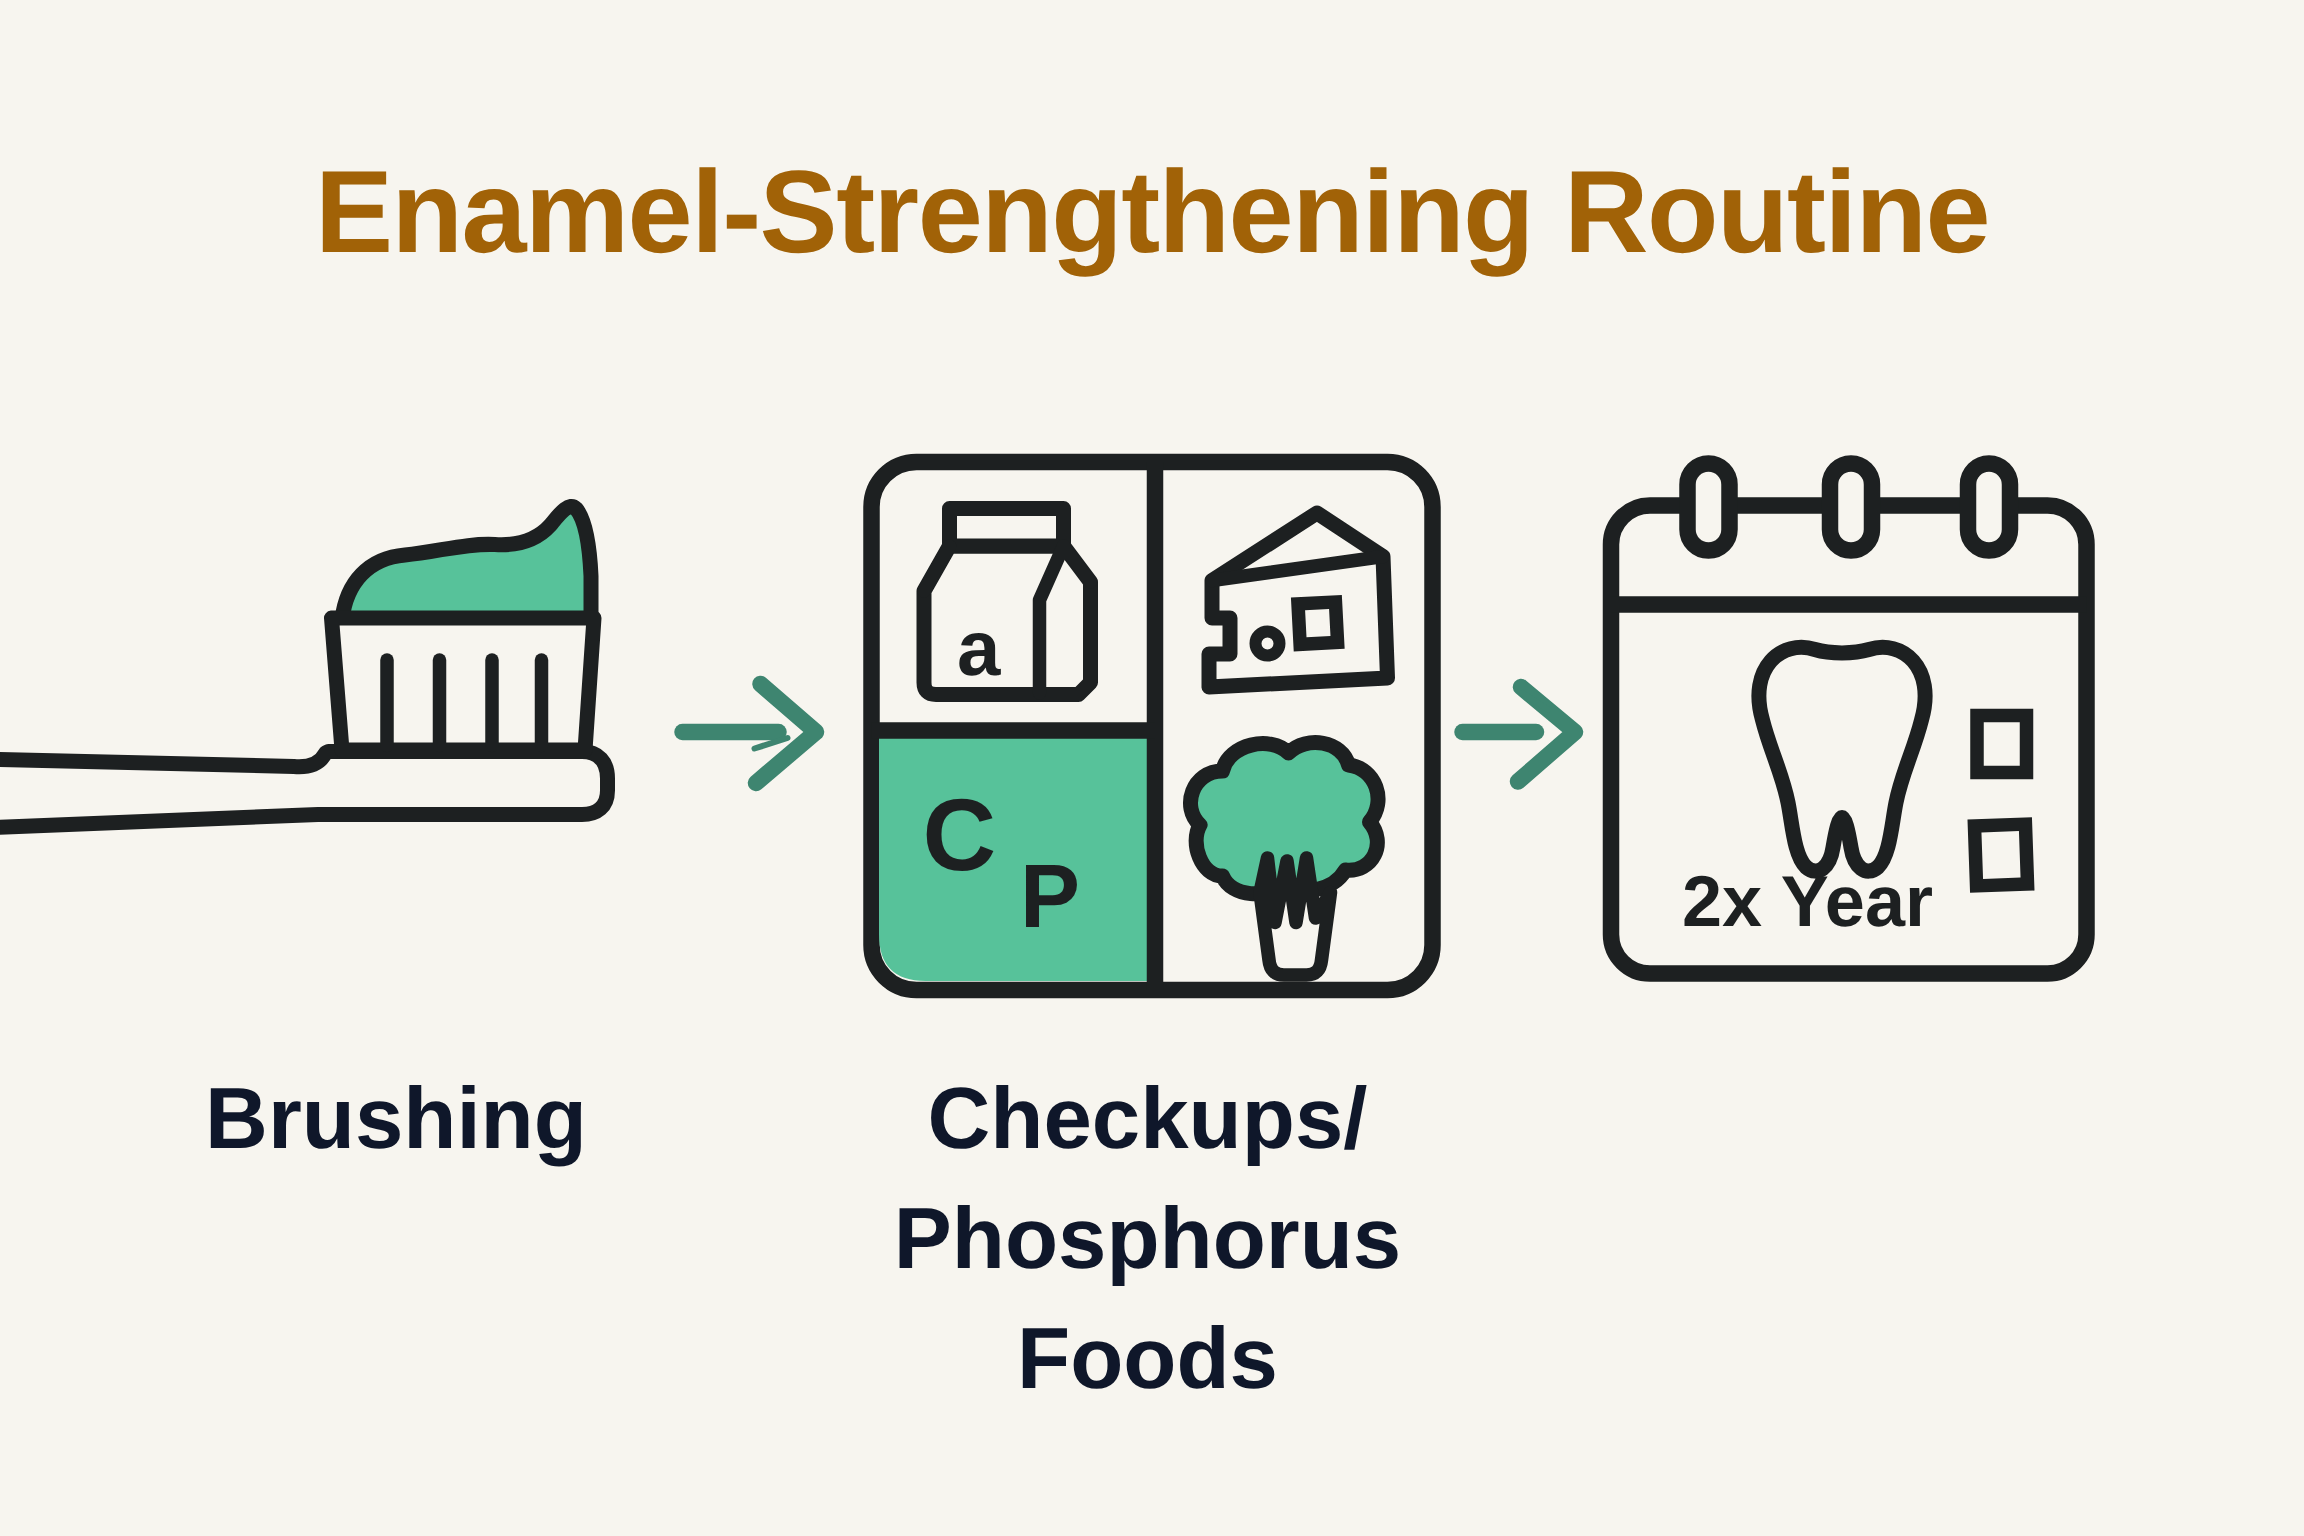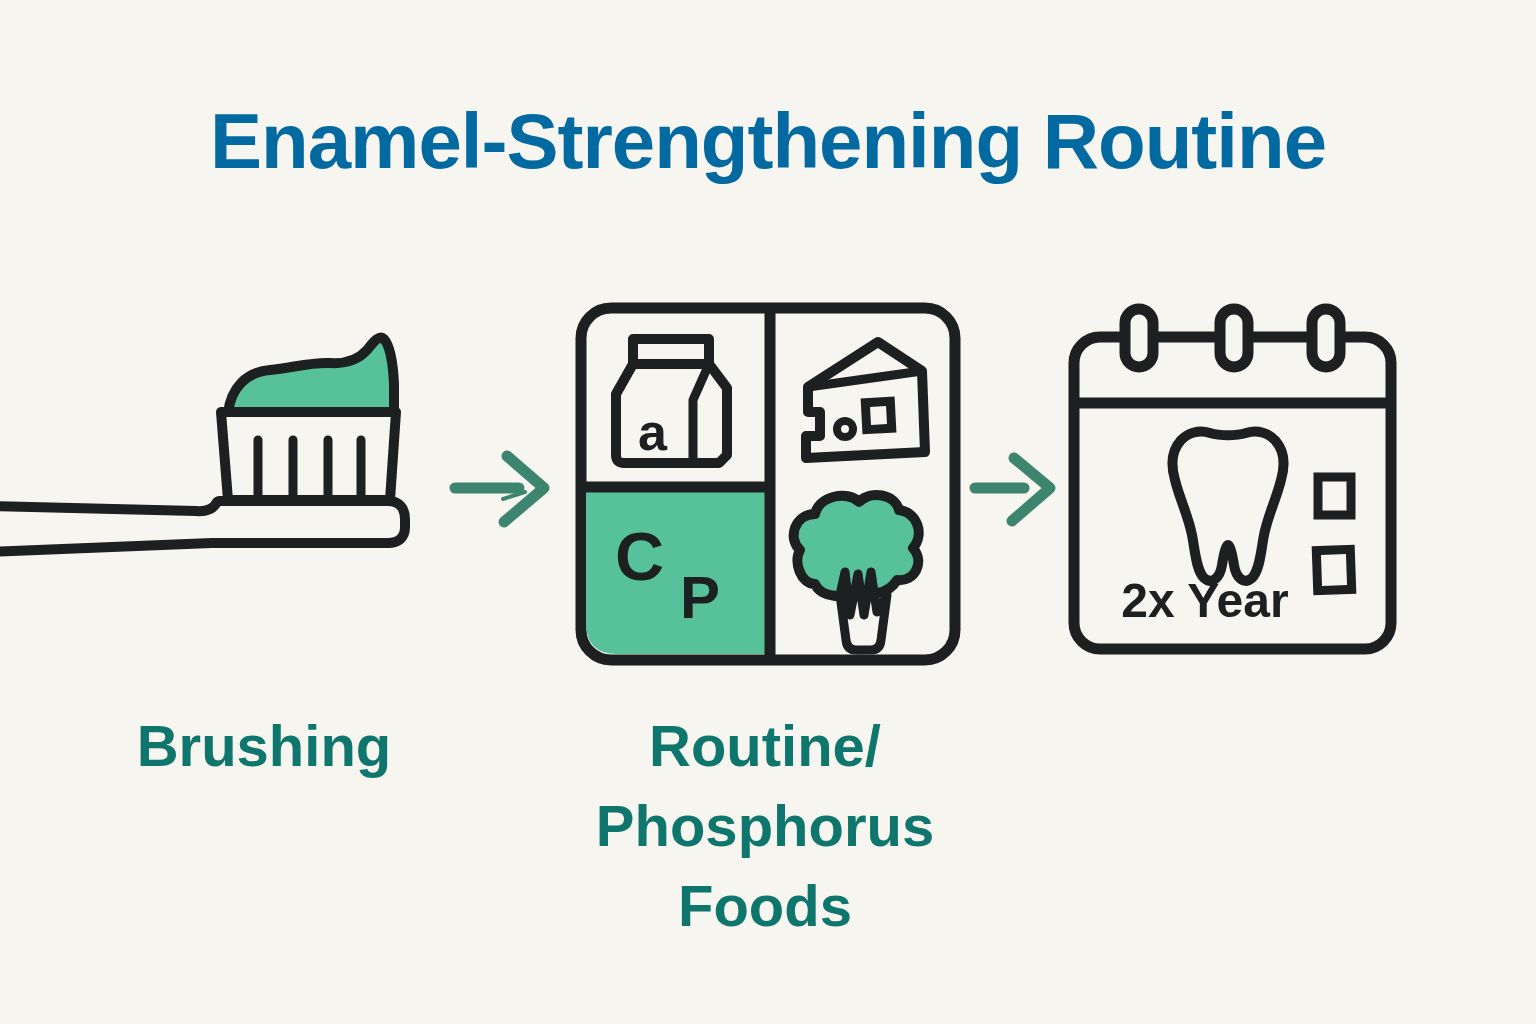--- a/index.html
+++ b/index.html
@@ -18,33 +18,33 @@
   }
   .title {
     position: absolute;
     top: 96px;
     left: 0;
     width: 1536px;
     text-align: center;
     font-size: 78px;
     font-weight: 700;
     letter-spacing: -1px;
-    color: #0369a1;
+    color: #a16207;
     white-space: nowrap;
   }
   .abs { position: absolute; }
   .step-label {
     position: absolute;
     top: 706px;
     width: 420px;
     text-align: center;
     font-size: 58px;
     font-weight: 700;
     line-height: 80px;
-    color: #0f766e;
+    color: #0f172a;
     white-space: pre-line;
   }
   .label-brushing { left: 54px; }
   .label-foods    { left: 555px; }
   .label-dental   { left: 1030px; }
   svg { display: block; }
   .ink-stroke { stroke: #1d2021; fill: none; }
   .svg-letter {
     font-family: "Liberation Sans", sans-serif;
     font-weight: 700;
@@ -164,17 +164,17 @@
              C 136 275 135 255 132 240
              C 128 220 120 205 115 185 Z" fill="#f7f5ef" stroke="#1d2021" stroke-width="10" stroke-linejoin="round"></path>
 
     <rect x="258" y="182" width="33" height="38" class="ink-stroke" stroke-width="9"></rect>
     <rect x="257" y="255" width="34" height="40" class="ink-stroke" stroke-width="9" transform="rotate(-2 274 275)"></rect>
 
     <text class="svg-letter" x="145" y="322" font-size="48" text-anchor="middle">2x Year</text>
   </svg>
 
   <div class="step-label label-brushing">Brushing</div>
-  <div class="step-label label-foods">Routine/
+  <div class="step-label label-foods">Checkups/
 Phosphorus
 Foods</div>
 
 </div>
 
 </body></html>

